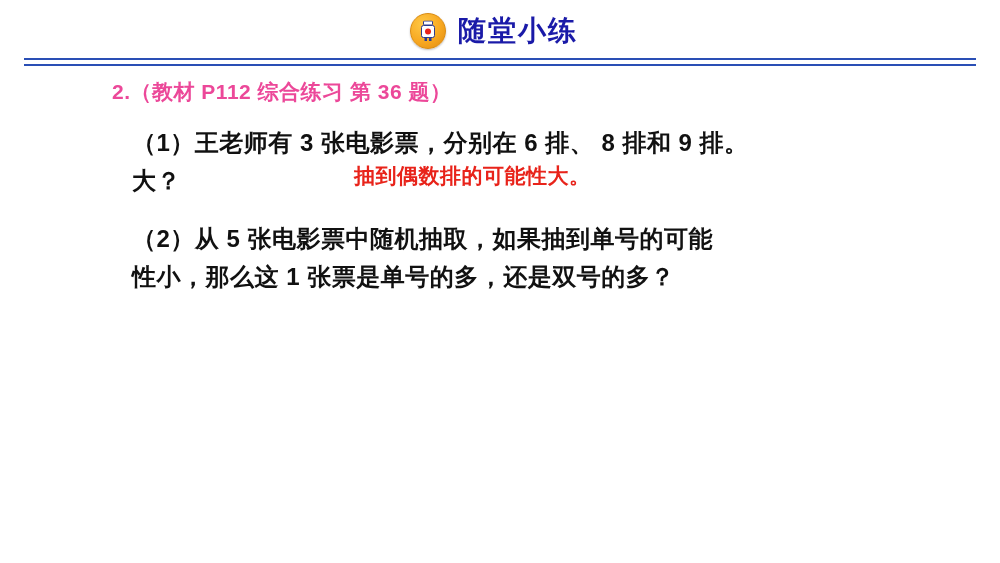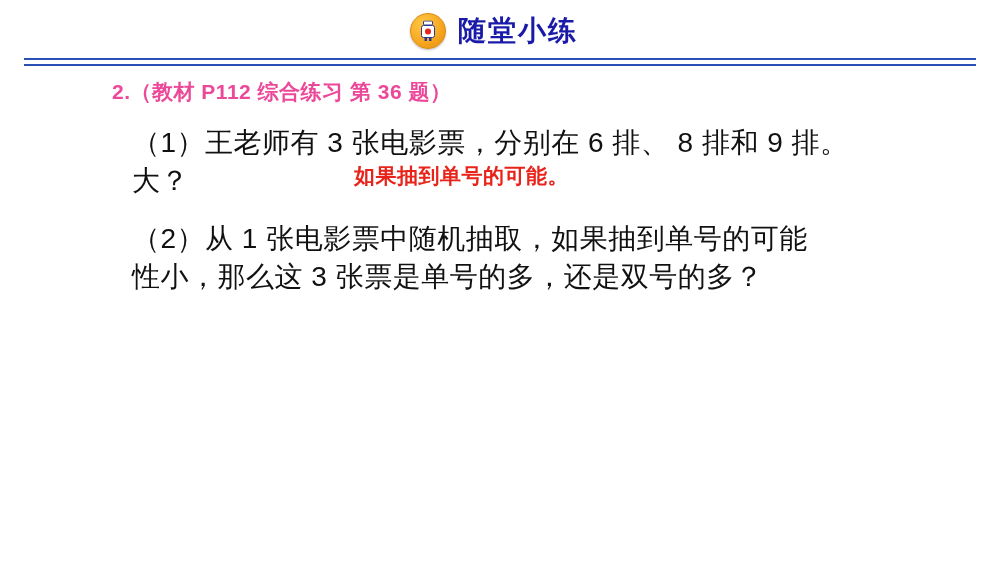--- a/index.html
+++ b/index.html
@@ -78,22 +78,22 @@
   .q-head {
     color: #ec4899;
     font-size: 21px;
     font-weight: bold;
     margin-bottom: 18px;
     letter-spacing: 0.5px;
   }
 
   .para {
     color: #111111;
-    font-size: 28px;
-    font-weight: normal;
+    font-size: 24px;
+    font-weight: bold;
     line-height: 38px;
     letter-spacing: 0.5px;
   }
   .para.indent {
     text-indent: 0;
     padding-left: 20px;
   }
 
   .answer {
     color: #e8231a;
@@ -143,22 +143,22 @@
 <div class="rule bottom"></div>
 
 <div class="content">
 
   <div class="q-head">2.（教材 P112  综合练习 第 36 题）</div>
 
   <div class="para indent">（1）王老师有 3 张电影票，分别在 6 排、 8 排和 9 排。</div>
 
   <div class="answer-row-1">
     <div class="para indent">大？</div>
-    <div class="answer answer-1">如果抽到单号的可能。</div>
+    <div class="answer answer-1">抽到偶数排的可能性大。</div>
   </div>
 
   <div class="gap"></div>
 
-  <div class="para indent">（2）从 1 张电影票中随机抽取，如果抽到单号的可能</div>
-  <div class="para indent">性小，那么这 3 张票是单号的多，还是双号的多？</div>
+  <div class="para indent">（2）从 5 张电影票中随机抽取，如果抽到单号的可能</div>
+  <div class="para indent">性小，那么这 1 张票是单号的多，还是双号的多？</div>
 
 
 </div>
 
 </body></html>

